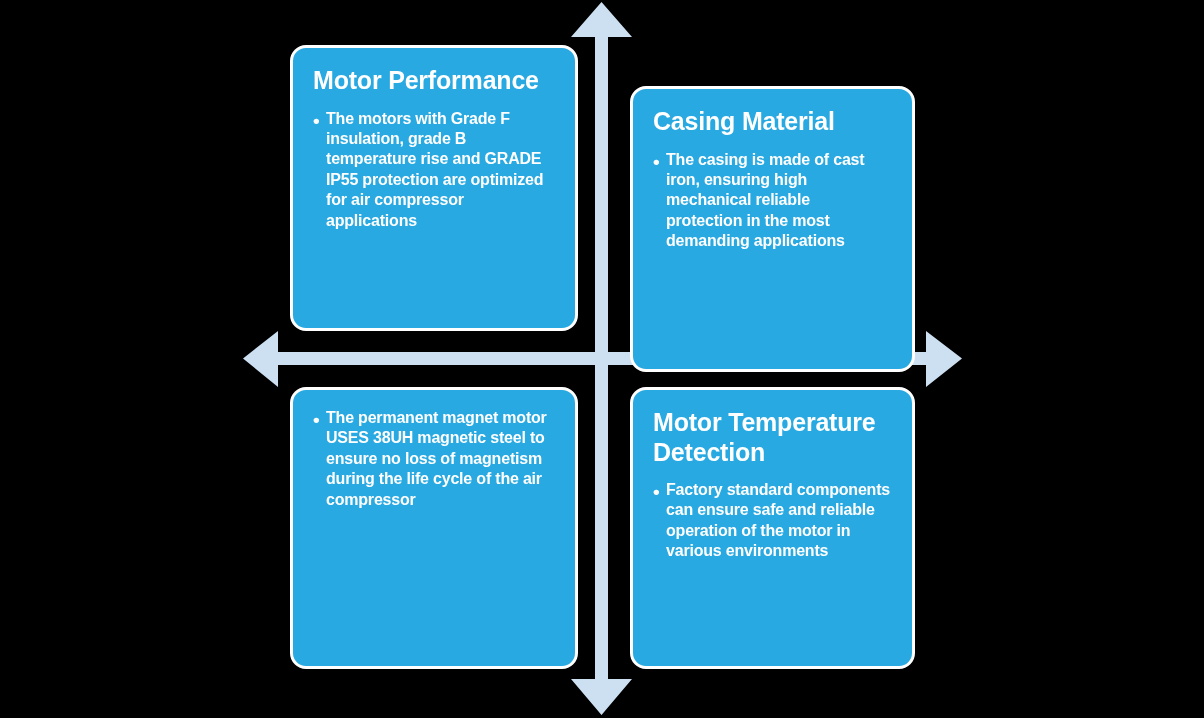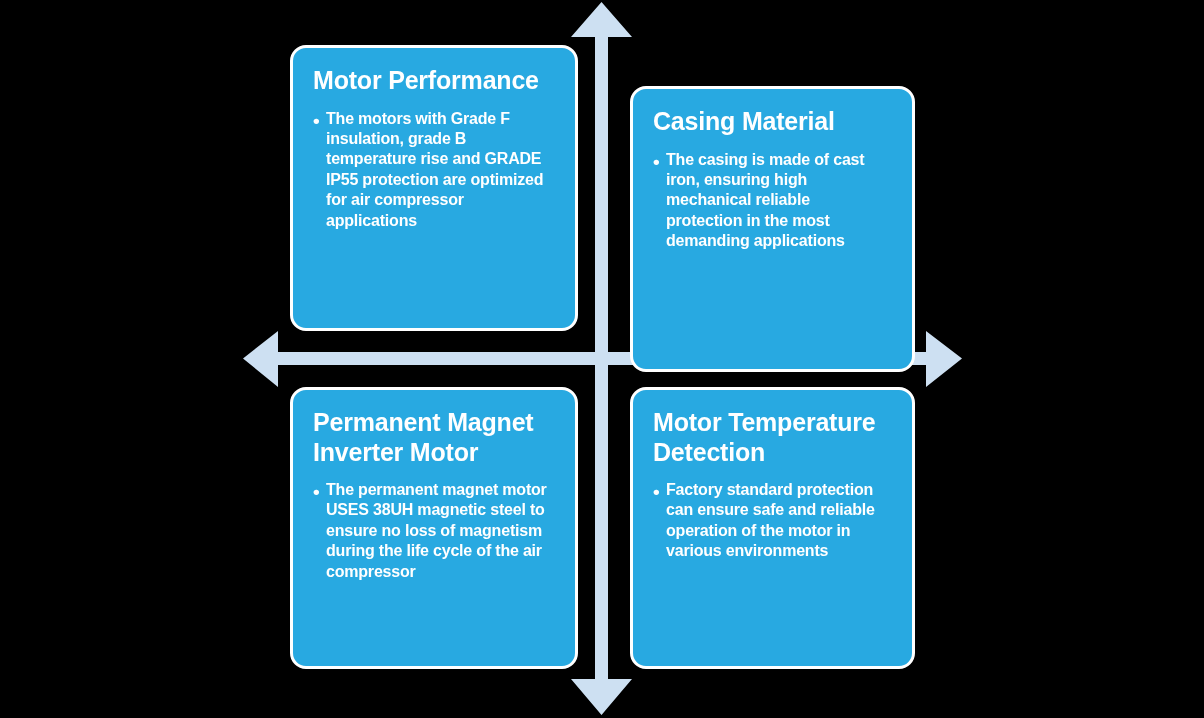--- a/index.html
+++ b/index.html
@@ -84,28 +84,27 @@
 
   <div class="quad-box tr">
     <div class="quad-title">Casing Material</div>
     <div class="quad-body">
       <span class="bullet-marker">•</span>
       <span class="bullet-text">The casing is made of cast iron, ensuring high mechanical reliable protection in the most demanding applications</span>
     </div>
   </div>
 
   <div class="quad-box bl">
-    <div class="quad-title">Permanent Magnet Inverter Motor</div>
     <div class="quad-body">
       <span class="bullet-marker">•</span>
       <span class="bullet-text">The permanent magnet motor USES 38UH magnetic steel to ensure no loss of magnetism during the life cycle of the air compressor</span>
     </div>
   </div>
 
   <div class="quad-box br">
     <div class="quad-title">Motor Temperature Detection</div>
     <div class="quad-body">
       <span class="bullet-marker">•</span>
-      <span class="bullet-text">Factory standard protection can ensure safe and reliable operation of the motor in various environments</span>
+      <span class="bullet-text">Factory standard components can ensure safe and reliable operation of the motor in various environments</span>
     </div>
   </div>
 
 </div>
 
 </body></html>

